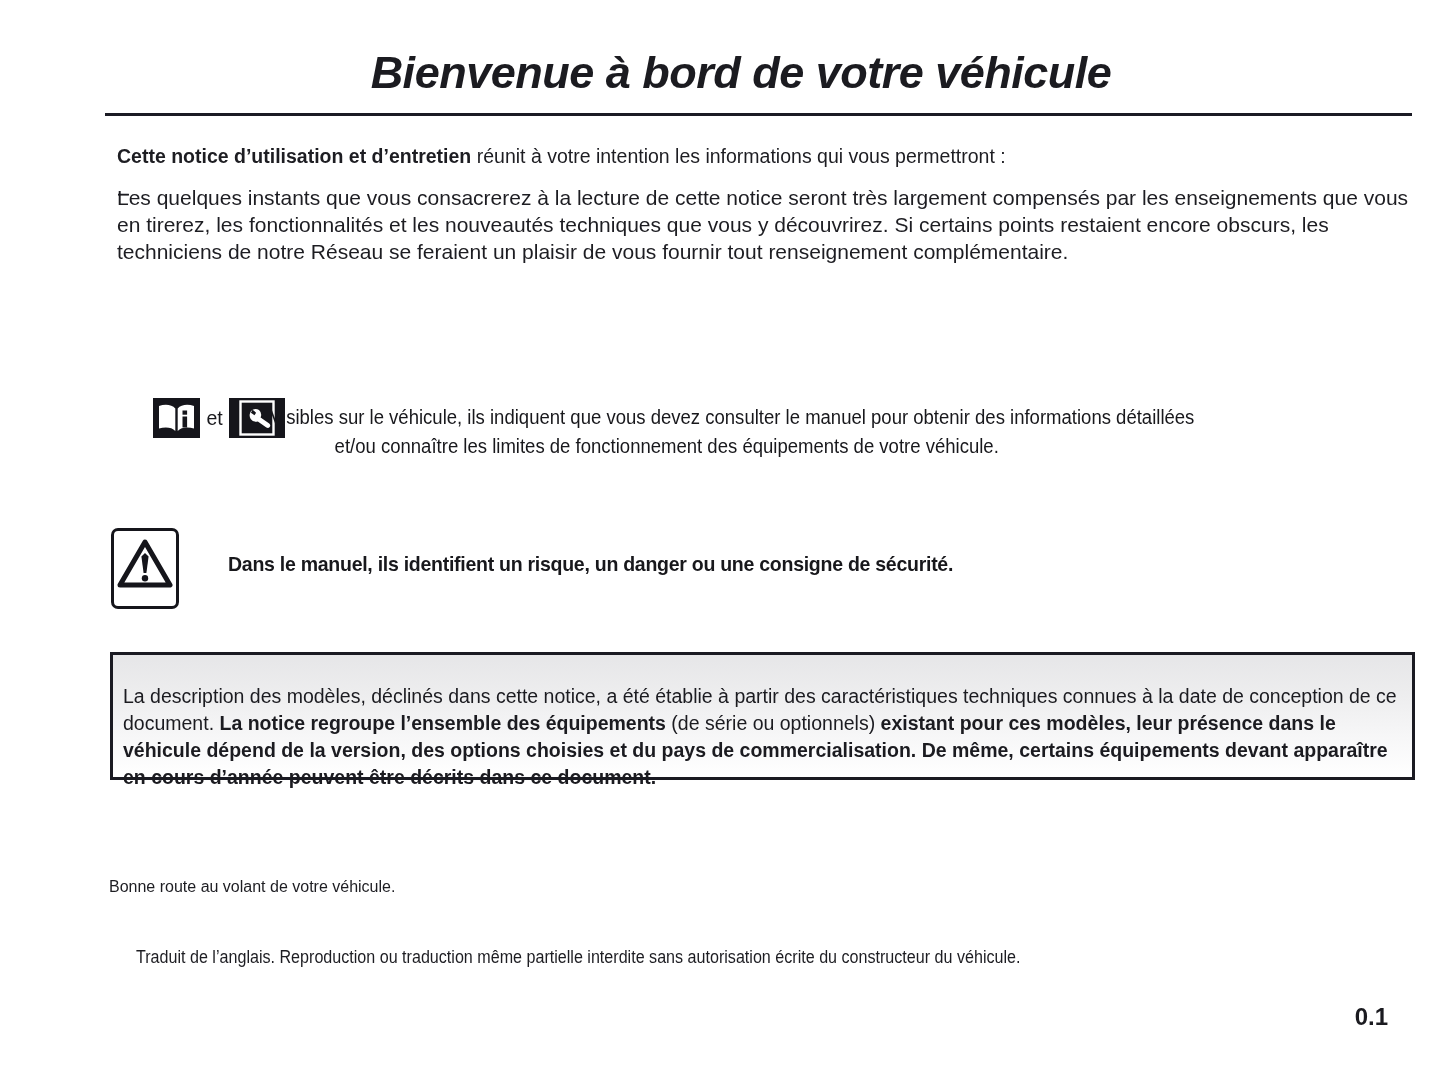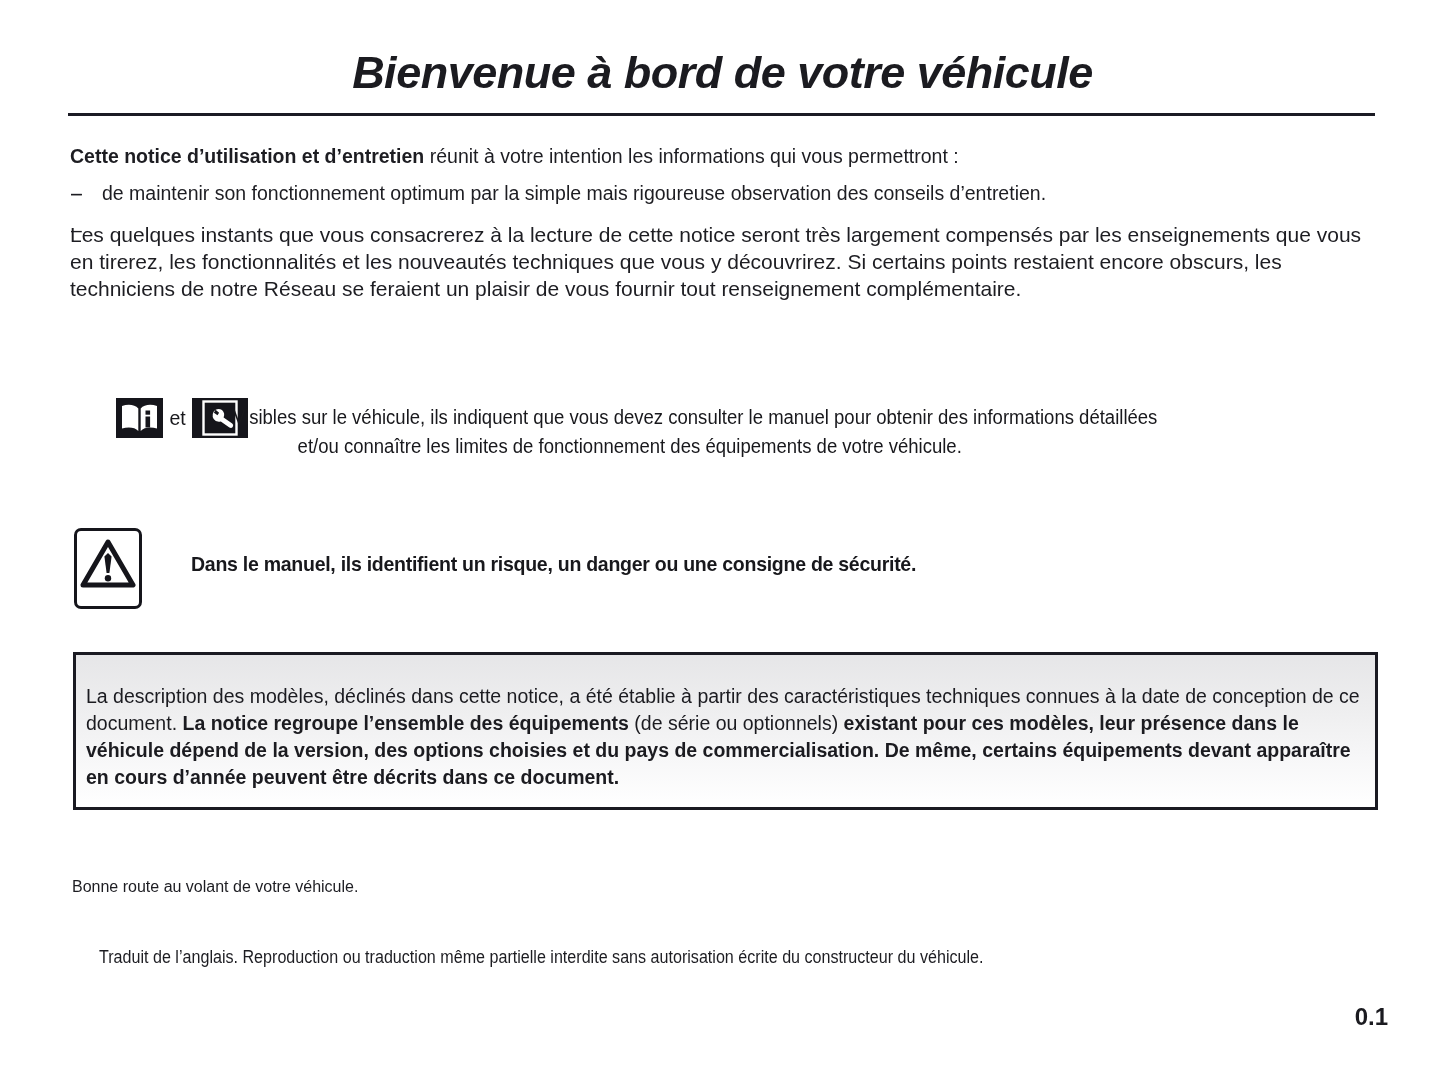--- a/index.html
+++ b/index.html
@@ -12,20 +12,21 @@
     height: 1070px;
     position: relative;
     font-family: "Liberation Sans", sans-serif;
     color: #18181c;
     overflow: hidden;
   }
 
   .page {
     position: absolute;
     inset: 0;
+    margin-left: 37px;
   }
 
   
   .title {
     position: absolute;
     left: 0;
     right: 0;
     top: 47px;
     text-align: center;
     font-size: 45px;
@@ -41,21 +42,21 @@
     left: 68px;
     top: 113px;
     width: 1307px;
     height: 3px;
     background: #1b1b24;
   }
 
   
   .content {
     position: absolute;
-    left: 70px;
+    left: 80px;
     top: 143px;
     width: 1308px;
   }
 
   .para {
     font-size: 19.5px;
     line-height: 27px;
     color: #1d1d22;
     margin: 0 0 9px 0;
     font-family: "Liberation Sans", sans-serif;
@@ -175,21 +176,21 @@
     transform-origin: left top;
     color: #18181c;
   }
 
   
   .notice {
     position: absolute;
     left: 73px;
     top: 652px;
     width: 1305px;
-    height: 158px;
+    height: 128px;
     border: 3px solid #1a1a22;
     box-sizing: border-box;
     background: linear-gradient(180deg, #e6e6e8 0%, #eeeeef 35%, #f7f7f8 68%, #ffffff 100%);
   }
   .notice-inner {
     position: absolute;
     left: 10px;
     top: 28px;
     right: 8px;
     font-size: 19.5px;
@@ -237,21 +238,20 @@
     <p class="para">
       <b>Cette notice d’utilisation et d’entretien</b><span> réunit à votre intention les informations qui vous permettront :</span>
     </p>
 
     <ul class="bullets">
       <li class="bullet">
         <span class="dash">–</span>
       </li>
       <li class="bullet">
         <span class="dash">–</span>
-        <span>de maintenir son fonctionnement optimum par la simple mais rigoureuse observation des conseils d’entretien.</span>
       </li>
       <li class="bullet">
         <span class="dash">–</span>
       </li>
     </ul>
 
     <p class="para para-block">Les quelques instants que vous consacrerez à la lecture de cette notice seront très largement compensés par les enseignements que vous en tirerez, les fonctionnalités et les nouveautés techniques que vous y découvrirez. Si certains points restaient encore obscurs, les techniciens de notre Réseau se feraient un plaisir de vous fournir tout renseignement complémentaire.</p>
   </div>
 
   <div class="icon-row">

